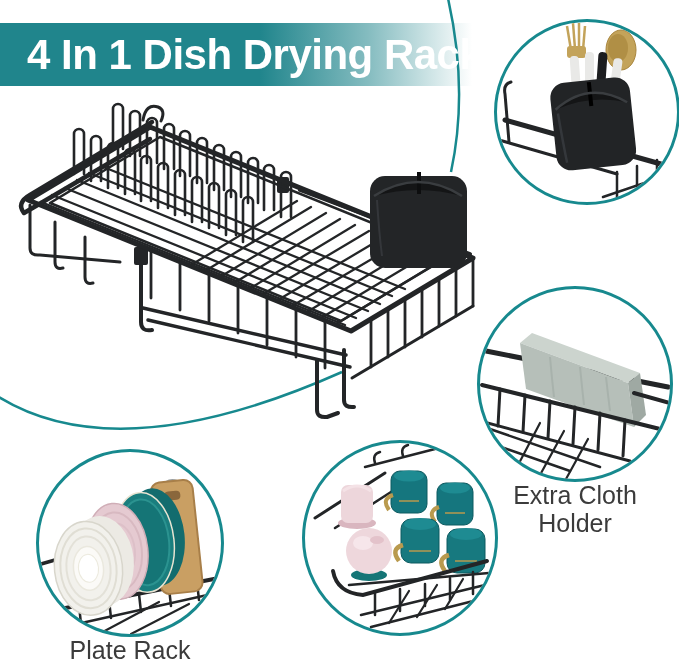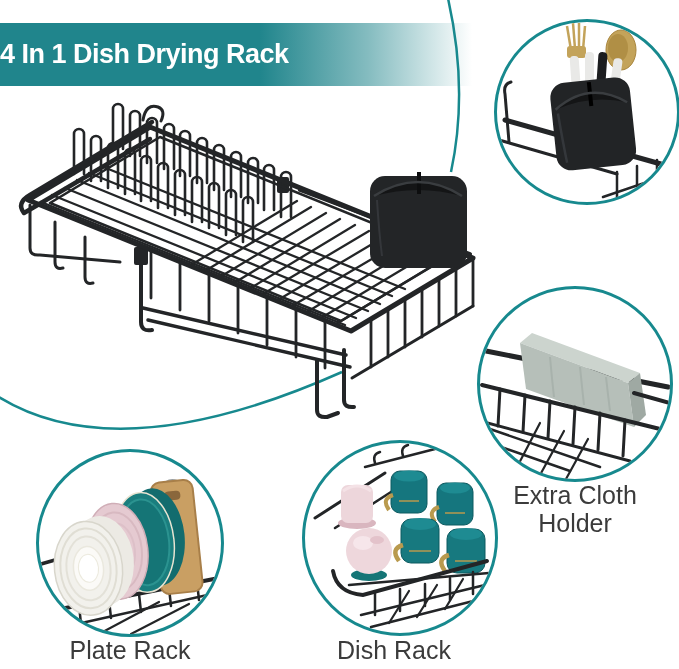--- a/index.html
+++ b/index.html
@@ -2,21 +2,21 @@
 <html><head>
 <meta charset="utf-8">
 <style>
   html,body{margin:0;padding:0;background:#fff;}
   #stage{position:relative;width:679px;height:669px;overflow:hidden;background:#fff;
          font-family:"Liberation Sans",sans-serif;}
   
   #banner{position:absolute;left:0;top:23px;width:472px;height:63px;
     background:linear-gradient(to right,#20858c 0%,#20858c 55%,rgba(32,133,140,0.55) 78%,rgba(32,133,140,0) 100%);
     display:flex;align-items:center;}
-  #banner span{color:#ffffff;font-weight:bold;font-size:27px;letter-spacing:-0.5px;white-space:nowrap;}
+  #banner span{color:#ffffff;font-weight:bold;font-size:42px;letter-spacing:-0.5px;padding-left:27px;white-space:nowrap;}
   
   .layer{position:absolute;left:0;top:0;pointer-events:none;}
   
   .callout{position:absolute;border:3px solid #17898e;border-radius:50%;overflow:hidden;background:#fff;box-sizing:border-box;}
   .callout svg{display:block;}
   #c-cutlery{left:494px;top:19px;width:186px;height:186px;}
   #c-cloth{left:477px;top:286px;width:196px;height:196px;}
   #c-plate{left:36px;top:449px;width:188px;height:188px;}
   #c-dish{left:302px;top:440px;width:196px;height:196px;}
   
@@ -315,15 +315,14 @@
         <line x1="145" y1="135" x2="145" y2="157" stroke-width="2.5"></line>
         <line x1="168" y1="129" x2="168" y2="151" stroke-width="2.5"></line>
         <line x1="56" y1="172" x2="180" y2="142" stroke-width="2.5"></line>
         <line x1="66" y1="184" x2="184" y2="154" stroke-width="2.5"></line>
         <line x1="84" y1="180" x2="104" y2="148" stroke-width="2.2"></line>
         <line x1="112" y1="174" x2="132" y2="142" stroke-width="2.2"></line>
         <line x1="140" y1="166" x2="158" y2="136" stroke-width="2.2"></line>
       </g>
     </svg>
   </div>
-  <div class="lbl" id="l-dish">Dish Rack</div>
 
 </div>
 
 </body></html>

